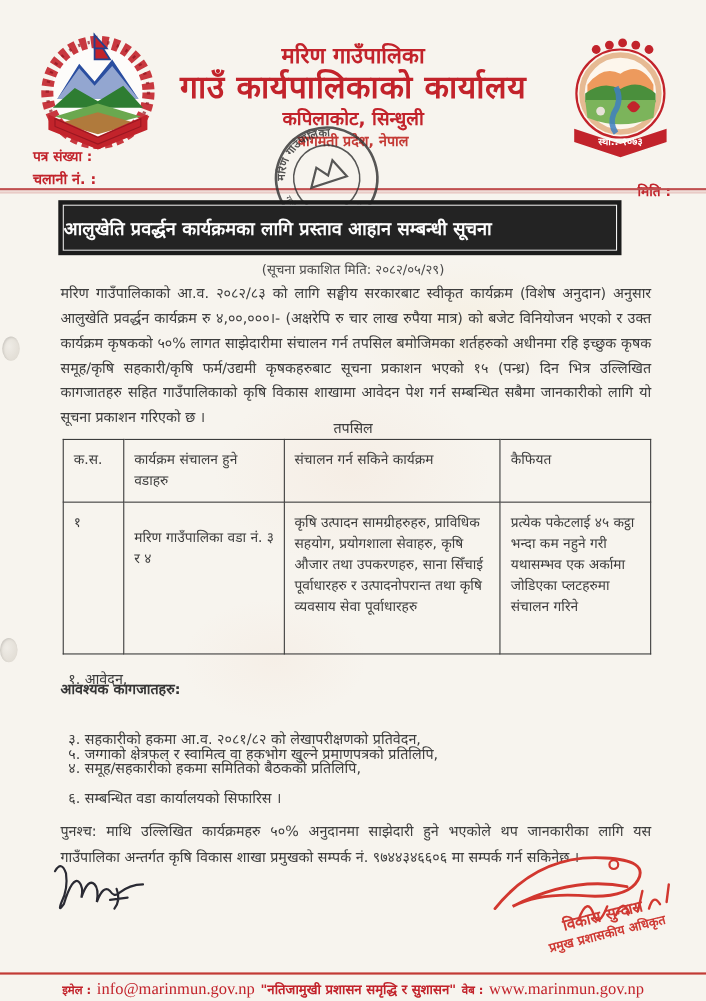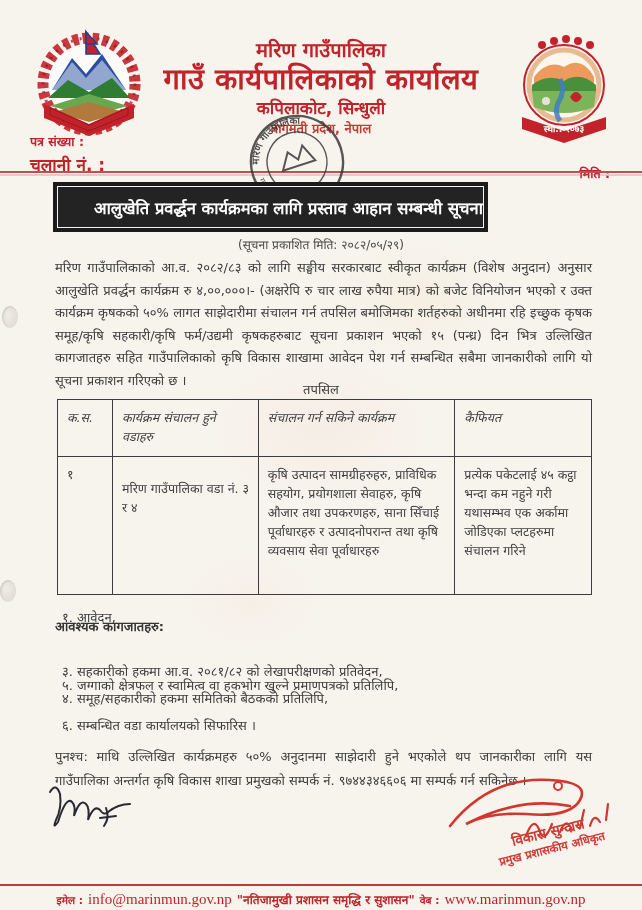--- a/index.html
+++ b/index.html
@@ -21,48 +21,48 @@
   }
   .abs { position: absolute; }
 
   
   .hdr-line1 { top: 36px; left: 0; width: 100%; text-align: center; color: #c2232b; font-weight: bold; font-size: 20px; }
   .hdr-line2 { top: 58px; left: 0; width: 100%; text-align: center; color: #c2232b; font-weight: bold; font-size: 29px; letter-spacing: .5px; }
   .hdr-line3 { top: 96px; left: 0; width: 100%; text-align: center; color: #c2232b; font-weight: bold; font-size: 17px; }
   .hdr-line4 { top: 119px; left: 0; width: 100%; text-align: center; color: #c43a35; font-weight: bold; font-size: 13px; }
 
   .ref-left1 { top: 133px; left: 30px; color: #c2232b; font-weight: bold; font-size: 12.5px; }
-  .ref-left2 { top: 153px; left: 30px; color: #c2232b; font-weight: bold; font-size: 17px; }
+  .ref-left2 { top: 153px; left: 30px; color: #c2232b; font-weight: bold; font-size: 13px; }
   .ref-right { top: 153px; right: 32px; color: #c2232b; font-weight: bold; font-size: 12.5px; margin-top: 12px; }
   .red-rule { top: 171px; left: 0; width: 642px; height: 2px; background: #c05050; box-shadow: 0 3px 0 rgba(192,80,80,.25); }
 
   .banner {
-    top: 186px; left: 57px; width: 427px; height: 42px;
+    top: 186px; left: 57px; width: 504px; height: 42px;
     background: #232323;
     border: 1px solid #f2f2f2;
     outline: 4px solid #1c1c1c;
-    display: flex; align-items: center; justify-content: flex-end;
+    display: flex; align-items: center; justify-content: flex-start;
   }
   .banner span { color: #fdfdfd; font-weight: bold; font-size: 16.5px; }
 
   .pub-date { top: 236px; left: 0; width: 100%; text-align: center; font-size: 12px; color: #4a4a4a; }
 
   .body-par { top: 257px; left: 55px; width: 537px; font-size: 13px; line-height: 22.5px; text-align: justify; color: #3d3d3d; }
 
   .tapasil { top: 380px; left: 0; width: 100%; text-align: center; font-size: 13px; color: #3d3d3d; }
 
   table.spec { top: 399px; left: 57px; width: 535px; border-collapse: collapse; position: absolute; }
   table.spec td, table.spec th {
     border: 1px solid #3c3c3c;
     font-size: 12.5px; line-height: 19px;
     vertical-align: top; text-align: left;
     padding: 8px 8px 10px 9px;
     font-weight: normal; color: #3d3d3d;
   }
-  table.spec th { height: 46px; font-style: italic; }
+  table.spec th { height: 46px; }
   table.spec td { height: 138px; }
   .c1 { width: 10.3%; } .c2 { width: 27.3%; } .c3 { width: 36.8%; } .c4 { width: 25.6%; }
   td.cell-wards span { display:block; margin-top: 14px; }
   .just { text-align: right; }
 
   .docs-head { top: 583px; left: 55px; font-weight: bold; font-size: 13px; color: #353535; margin-top: 34px; }
   .doc-item { left: 62px; font-size: 13px; color: #3d3d3d; width: 520px; }
   .di0 { top: 608px; } .di1 { top: 635px; } .di2 { top: 662px; }
   .di3 { top: 689px; } 
 

